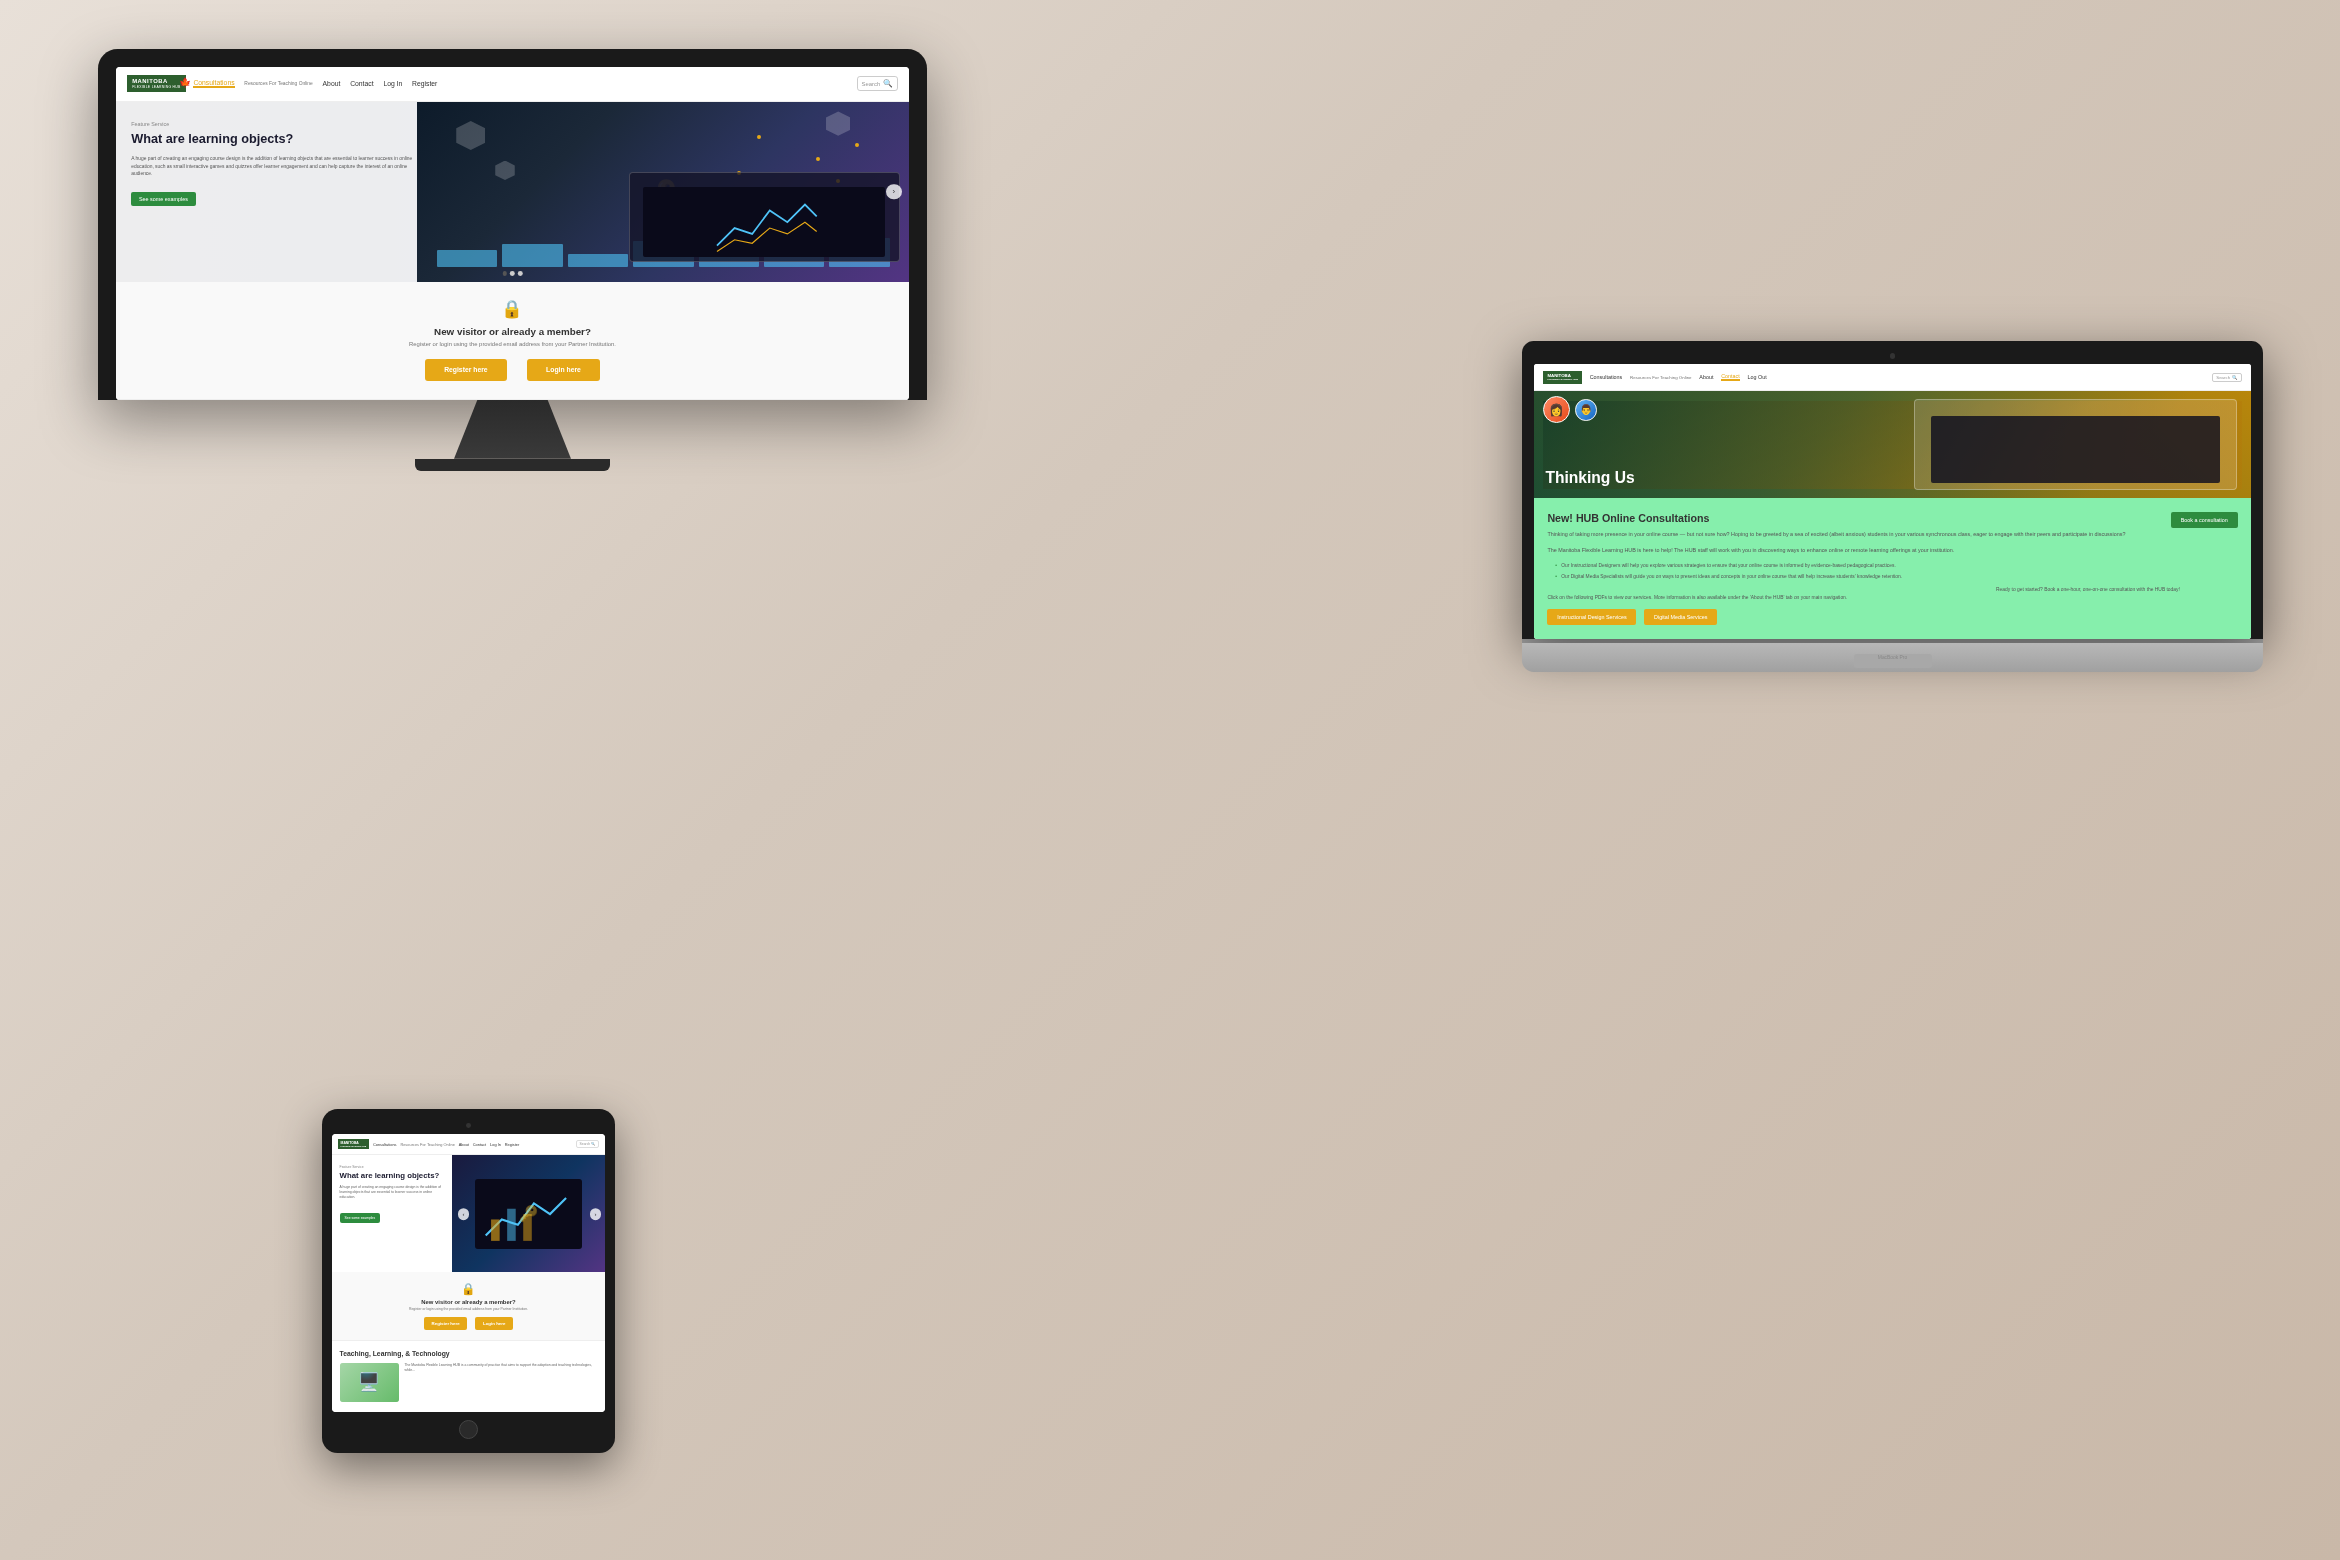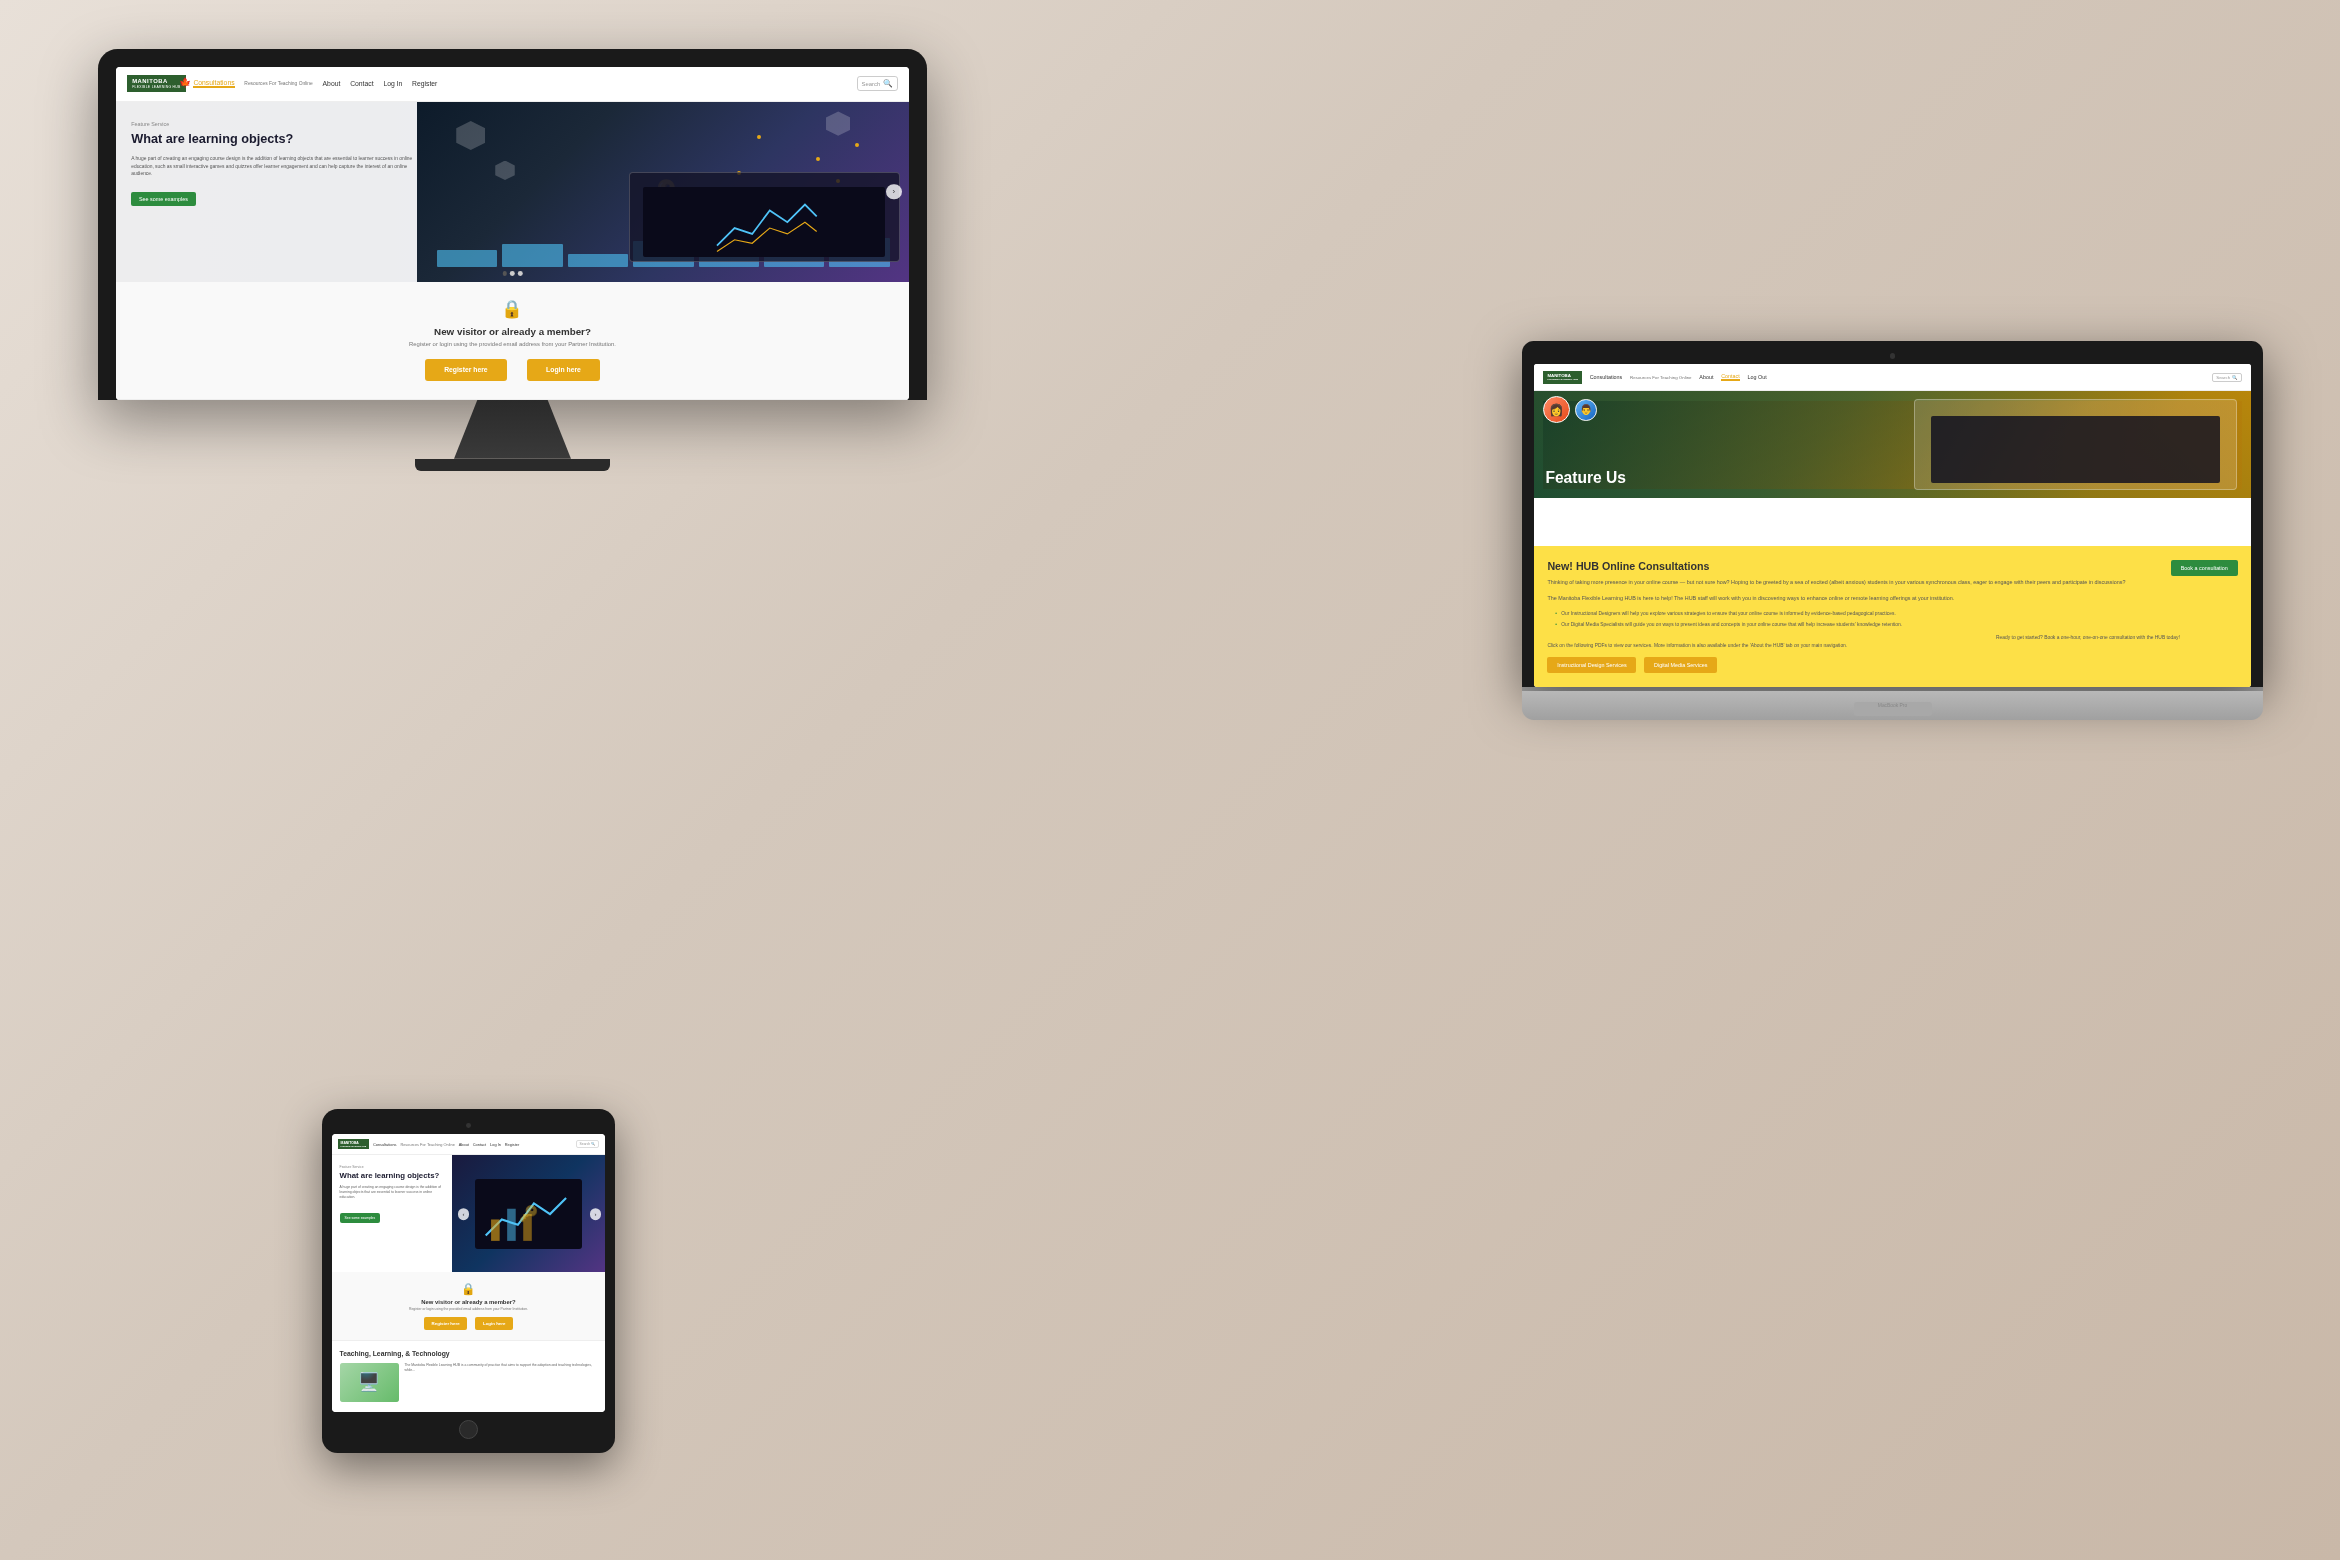--- a/index.html
+++ b/index.html
@@ -341,22 +341,21 @@
       position: relative;
       color: #fff;
       font-size: 15.6px;
       font-weight: bold;
       z-index: 1;
     }
 
     
     .laptop-content {
       padding: 13.7px;
-      background: #fde047;
-      margin-top: 48px;
+      background: #86efac;
     }
 
     .laptop-hub-title {
       font-size: 10.7px;
       font-weight: bold;
       color: #333;
       margin-bottom: 5.9px;
     }
 
     .laptop-hub-text {
@@ -805,21 +804,21 @@
           </div>
 
           <div style="position:absolute;top:4.9px;left:9.8px;display:flex;align-items:center;gap:4.9px;">
             <div style="width:27px;height:27px;border-radius:50%;background:linear-gradient(135deg,#ff8a65,#e64a19);border:1px solid white;display:flex;align-items:center;justify-content:center;font-size:11.7px;">👩</div>
             <div style="width:21.5px;height:21.5px;border-radius:50%;background:linear-gradient(135deg,#64b5f6,#1565c0);border:1px solid white;display:flex;align-items:center;justify-content:center;font-size:9.8px;">👨</div>
           </div>
           <div style="position:absolute;right:14.6px;top:7.8px;width:45%;height:85%;background:rgba(255,255,255,0.15);border-radius:3.9px;border:1px solid rgba(255,255,255,0.3);">
             <div style="width:90%;height:75%;background:rgba(10,10,30,0.8);margin:5% auto 0;border-radius:2px;"></div>
           </div>
         </div>
-        <div class="laptop-contact-title">Feature Us</div>
+        <div class="laptop-contact-title">Thinking Us</div>
       </div>
 
       <div class="laptop-content">
         <div style="display:flex;justify-content:space-between;align-items:flex-start;">
           <div style="flex:1;padding-right:14.6px;">
             <div class="laptop-hub-title">New! HUB Online Consultations</div>
             <div class="laptop-hub-text">Thinking of taking more presence in your online course — but not sure how? Hoping to be greeted by a sea of excited (albeit anxious) students in your various synchronous class, eager to engage with their peers and participate in discussions?</div>
           </div>
           <div style="flex-shrink:0;">
             <div class="laptop-book-btn">Book a consultation</div>

